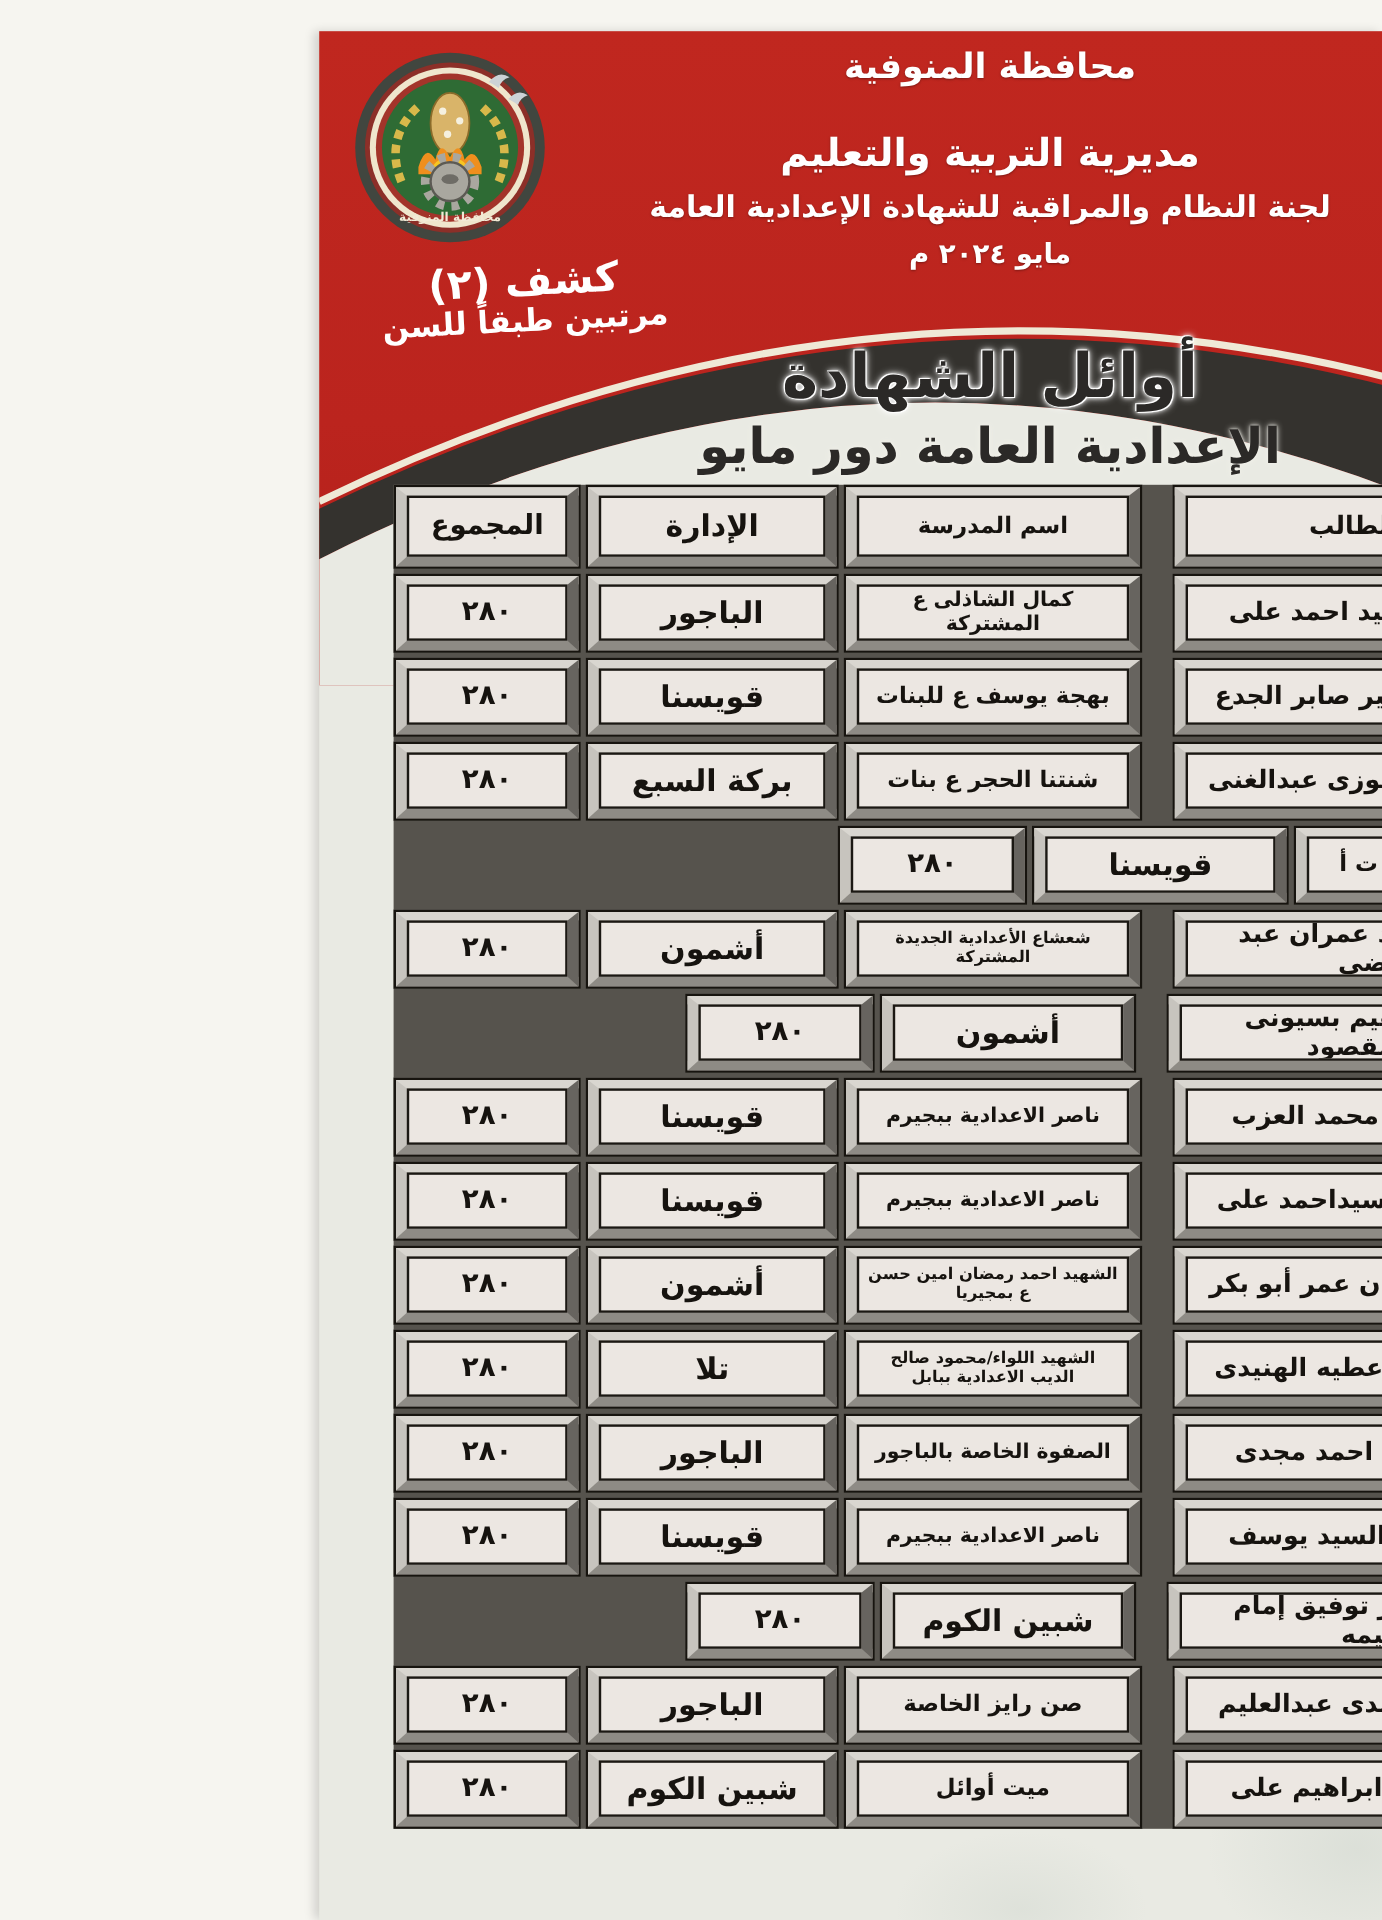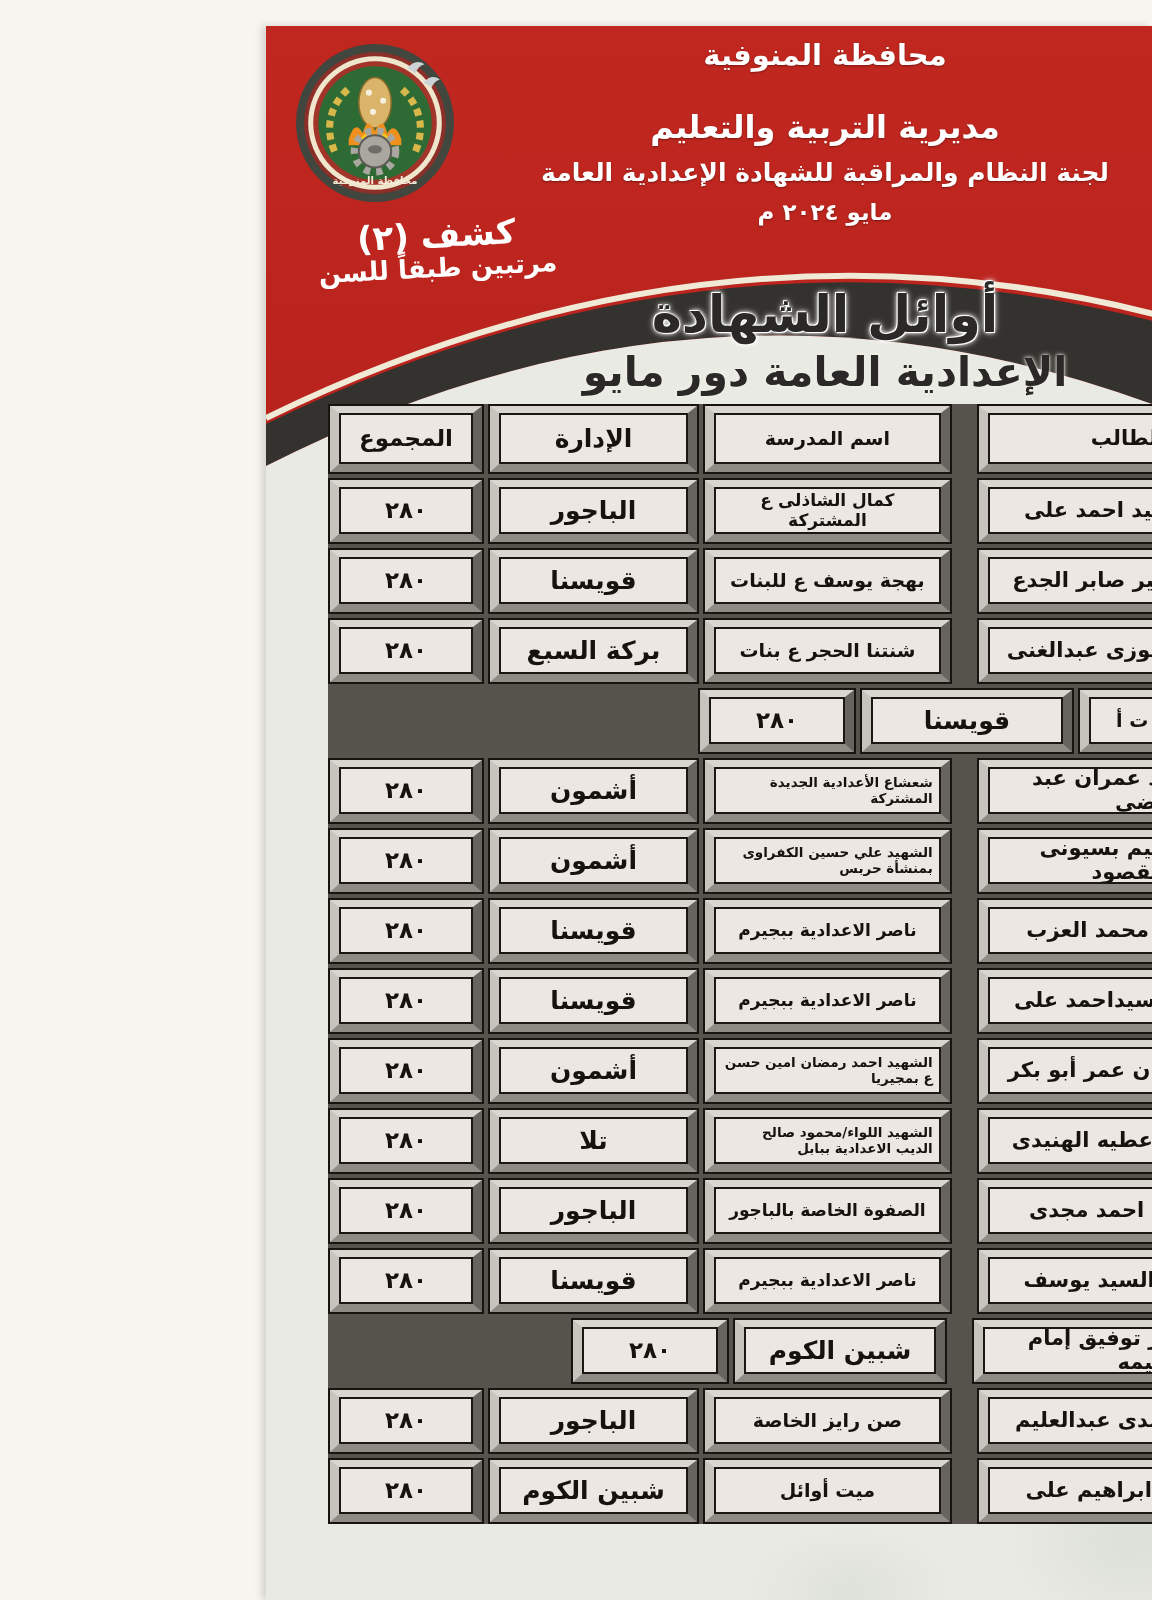--- a/index.html
+++ b/index.html
@@ -96,21 +96,21 @@
   .inner{
     height:100%;box-sizing:border-box;border:2px solid #1b1813;background:#ece7e2;
     display:flex;align-items:center;justify-content:center;text-align:center;
     padding:0 6px;overflow:hidden;
   }
   .ctext{font-weight:700;color:#16130f;line-height:1.12;}
   .head .ctext{font-size:26px;font-weight:800;}
   .col-student .ctext{font-size:21px;}
   .col-school .ctext{font-size:19px;}
   .col-school .ctext.mid{font-size:17px;}
-  .col-school .ctext.small{font-size:13.5px;text-align:right;}
+  .col-school .ctext.small{font-size:13.5px;}
   .col-admin .ctext{font-size:25px;font-weight:800;}
   .col-total .ctext{font-size:23px;font-weight:800;letter-spacing:2px;}
 </style>
 </head>
 <body>
 
 <div class="page">
 
   <div class="paper"></div>
 
@@ -407,29 +407,20 @@
         </div><div class="trow">
           <div class="cell col-student">
             <div class="frame1">
               <div class="frame2">
                 <div class="inner">
                   <span class="ctext">نوران ابراهيم بسيونى عبدالمقصود</span>
                 </div>
               </div>
             </div>
           </div>
-          <div class="cell col-school">
-            <div class="frame1">
-              <div class="frame2">
-                <div class="inner">
-                  <span class="ctext small">الشهيد علي حسين الكفراوى بمنشأة حربس</span>
-                </div>
-              </div>
-            </div>
-          </div>
           <div class="cell col-admin">
             <div class="frame1">
               <div class="frame2">
                 <div class="inner">
                   <span class="ctext">أشمون</span>
                 </div>
               </div>
             </div>
           </div>
           <div class="cell col-total">

